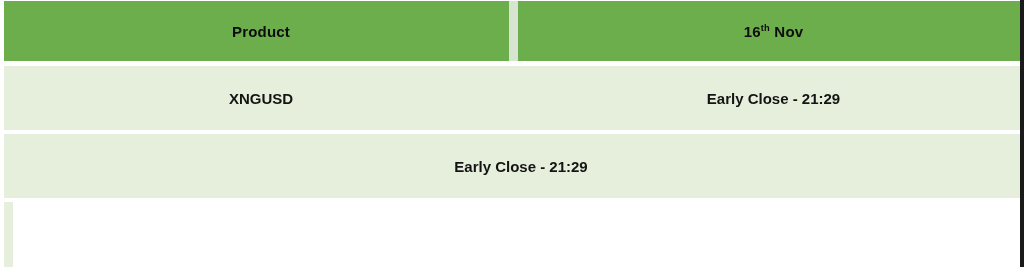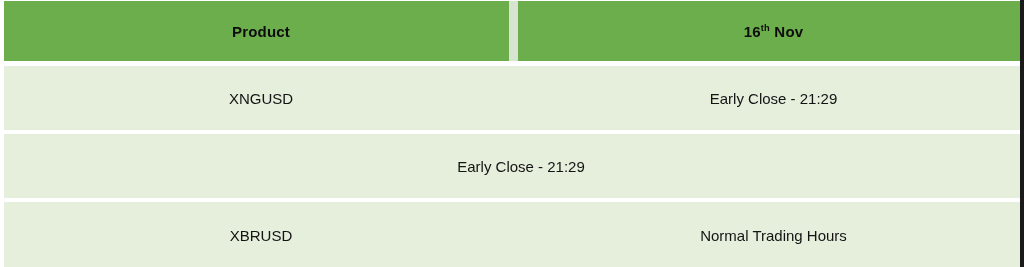--- a/index.html
+++ b/index.html
@@ -78,21 +78,21 @@
     letter-spacing: 0.2px;
   }
 
   .header-row .col-gap {
     background: #d8e4d2;
   }
 
   .body-row .cell {
     background: #E5EFDC;
     color: #141414;
-    font-weight: normal;
+    font-weight: bold;
     font-size: 15px;
   }
 
   sup {
     font-size: 0.62em;
     vertical-align: super;
     line-height: 0;
   }
 
   .cell-text {
@@ -125,22 +125,16 @@
   </div>
 
   <div class="row body-row">
     <div class="cell col-gap"></div>
     <div class="cell col-date">
       <span class="cell-text">Early Close - 21:29</span>
     </div>
   </div>
 
   <div class="row body-row last">
-    <div class="cell col-product">
-      <span class="cell-text">XBRUSD</span>
-    </div>
     <div class="cell col-gap"></div>
-    <div class="cell col-date">
-      <span class="cell-text">Normal Trading Hours</span>
-    </div>
   </div>
 
 </div>
 
 </body></html>

